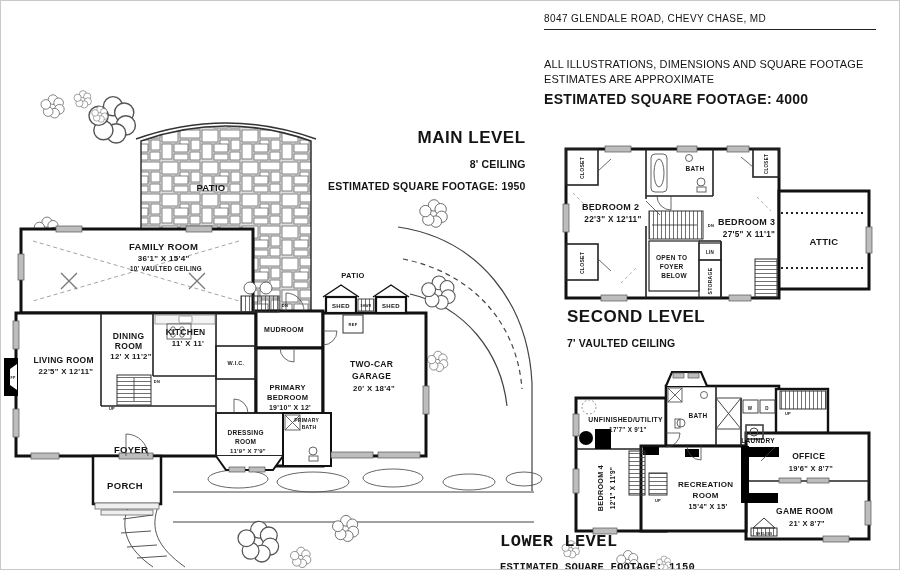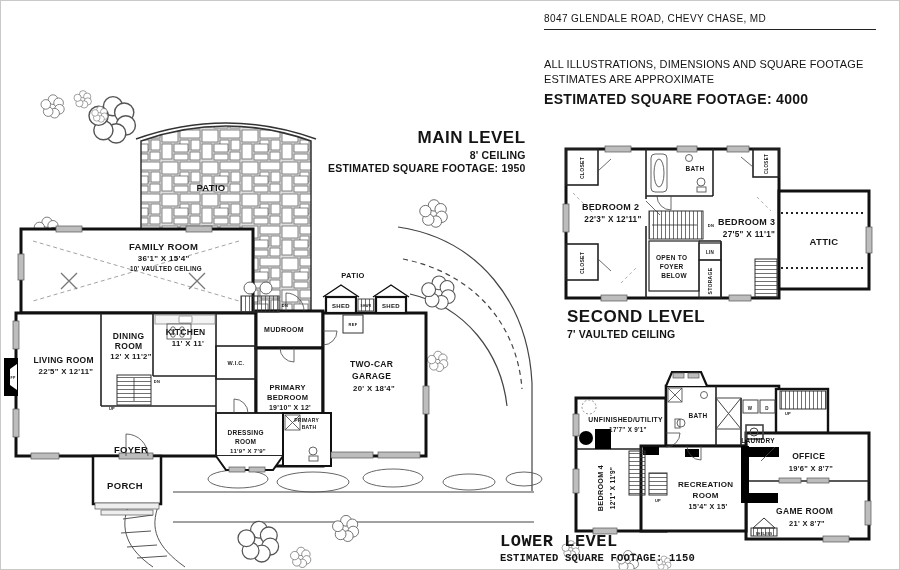--- a/index.html
+++ b/index.html
@@ -5,21 +5,21 @@
   html,body{margin:0;padding:0;background:#fff;}
   .page{position:relative;width:900px;height:570px;background:#fff;overflow:hidden;
         border:1px solid #c9c9c9;box-sizing:border-box;
         font-family:"Liberation Sans",sans-serif;color:#141414;}
   .abs{position:absolute;}
   .addr{left:543px;top:12px;width:332px;font-size:10px;font-weight:400;letter-spacing:.4px;
         padding-bottom:5px;border-bottom:1.6px solid #222;white-space:nowrap;}
   .disc{left:543px;top:56px;width:345px;font-size:11px;font-weight:400;line-height:15px;letter-spacing:.1px;}
   .total{left:543px;top:90px;font-size:14px;font-weight:700;letter-spacing:.3px;}
   .lvl-title h2{font-size:17px;font-weight:700;margin:0;letter-spacing:.5px;}
-  .lvl-title .sub{font-size:10.5px;font-weight:700;margin-top:1px;letter-spacing:.2px;}
+  .lvl-title .sub{font-size:10.5px;font-weight:700;margin-top:10px;letter-spacing:.2px;}
   #mainTitle{left:327px;top:127px;text-align:right;}
   #secondTitle{left:566px;top:306px;}
   #lowerTitle{left:499px;top:531px;font-family:Liberation Mono, monospace;}
   svg.plan{position:absolute;left:0;top:0;}
   .rl{font-family:"Liberation Sans",sans-serif;font-weight:700;fill:#161616;letter-spacing:.3px;}
 </style>
 </head>
 <body>
 
 <div class="page">

